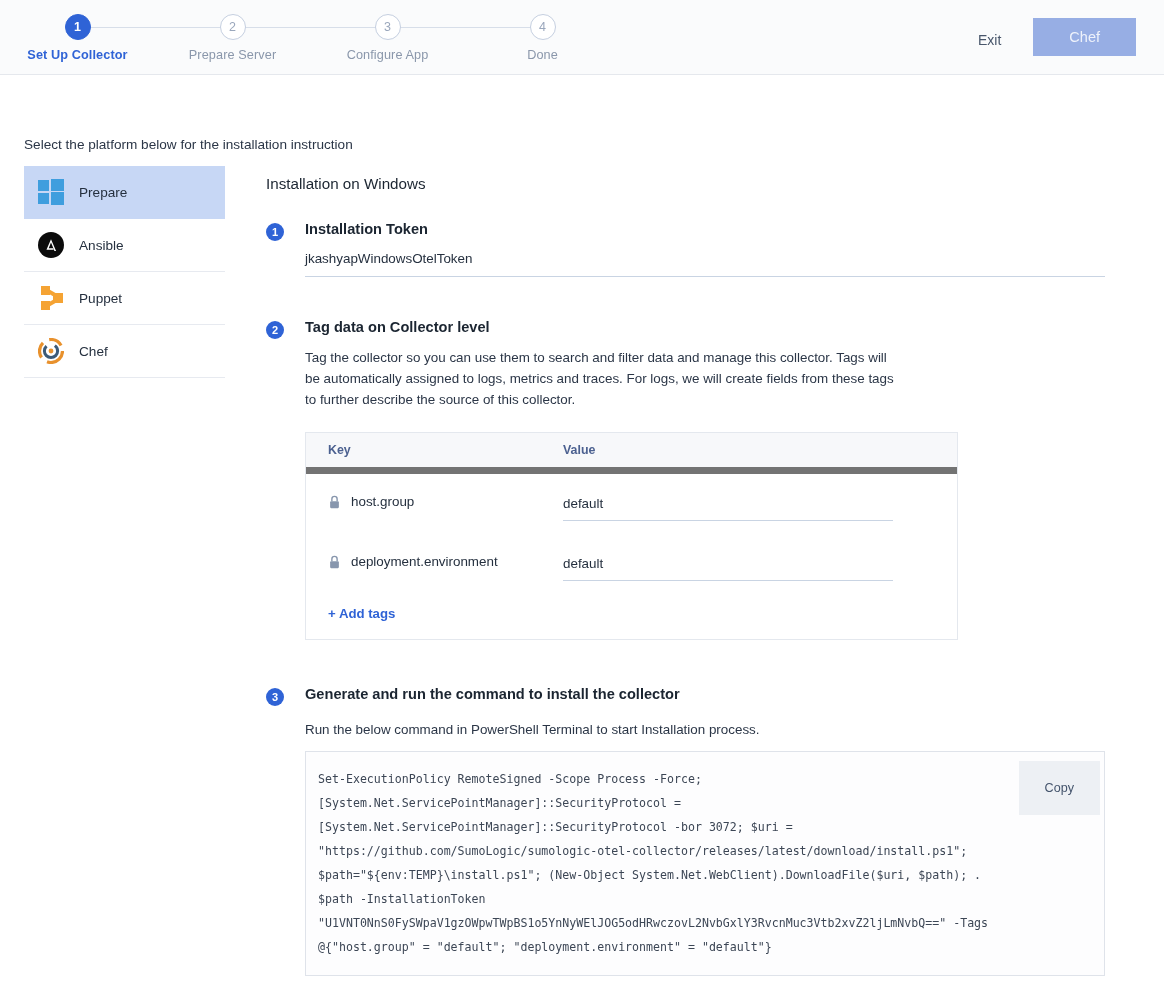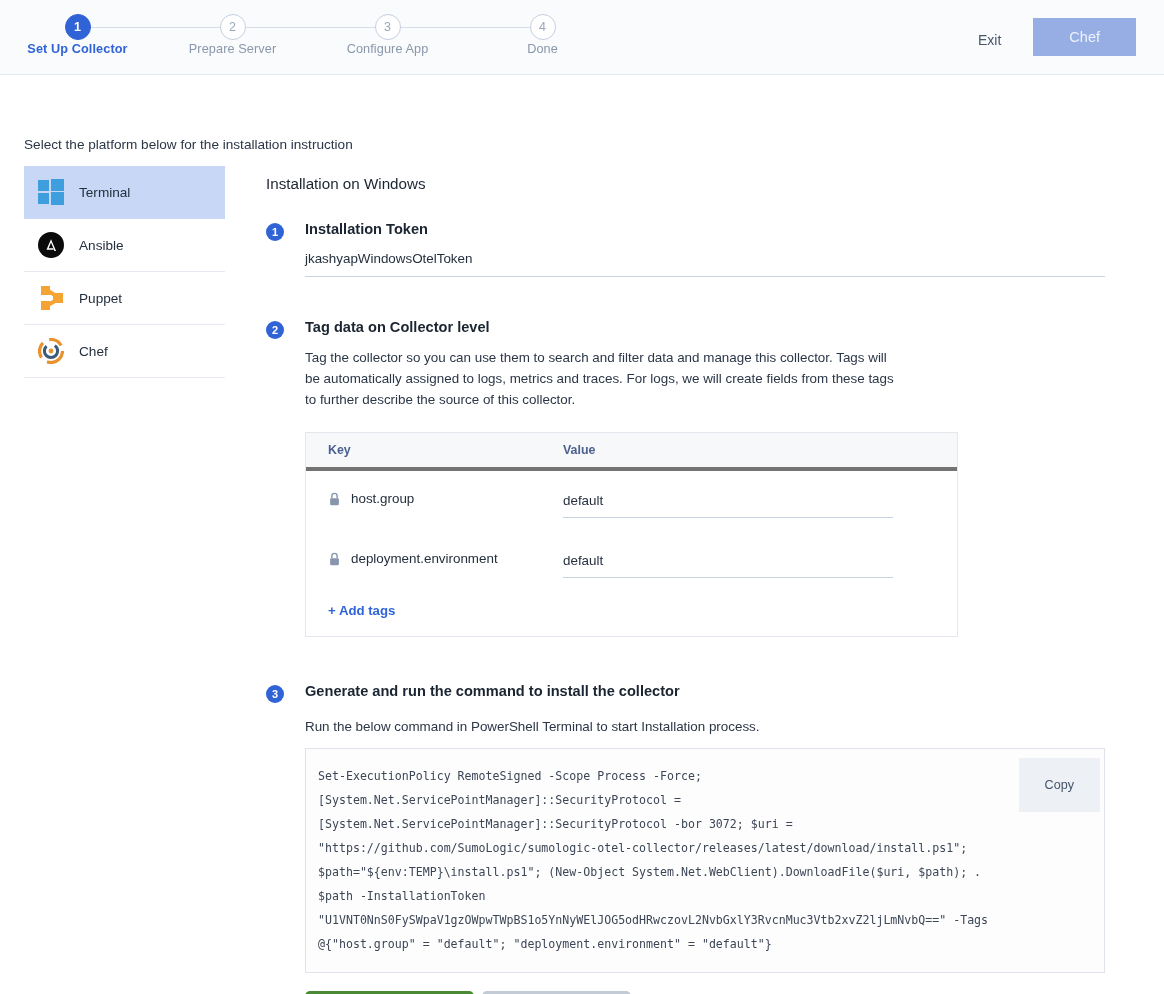--- a/index.html
+++ b/index.html
@@ -45,21 +45,21 @@
     display: block;
   }
   .step.active .bubble {
     background: #2f63d6;
     border-color: #2f63d6;
     color: #ffffff;
     font-weight: bold;
   }
   .step .label {
     display: block;
-    margin-top: 2px;
+    margin-top: 8px;
     font-size: 12.7px;
     color: #8a97ab;
     letter-spacing: .1px;
   }
   .step.active .label {
     color: #2f63d6;
     font-weight: bold;
   }
   .step .connector {
     position: absolute;
@@ -216,21 +216,21 @@
   
   .tags-card {
     margin-top: 22px;
     width: 653px;
     border: 1px solid #e4e8ee;
     background: #fff;
   }
   .tags-head {
     display: flex;
     background: #f7f8fa;
-    border-bottom: 4px solid #737373;
+    border-bottom: 7px solid #737373;
     padding: 10px 22px;
   }
   .tags-head span {
     font-size: 12.4px;
     color: #4c6190;
     font-weight: bold;
   }
   .th-key { width: 235px; }
   .tags-row {
     display: flex;
@@ -360,21 +360,21 @@
 
     <div class="platform-list">
 
       <div class="platform selected">
         <span class="p-icon ico-win">
           <i></i>
             <i></i>
             <i></i>
             <i></i>
         </span>
-        <span class="p-label">Terminal</span>
+        <span class="p-label">Prepare</span>
       </div>
 
       <div class="platform">
         <span class="p-icon ico-ansible">
           <svg width="16" height="16" viewBox="0 0 24 24">
               <path d="M12 3.2 19.6 21l-2.4 0-5.2-12.6-3.4 8.4 6.5 0 .9 2.2H5.2z" fill="#ffffff"></path>
             </svg>
         </span>
         <span class="p-label">Ansible</span>
       </div>

